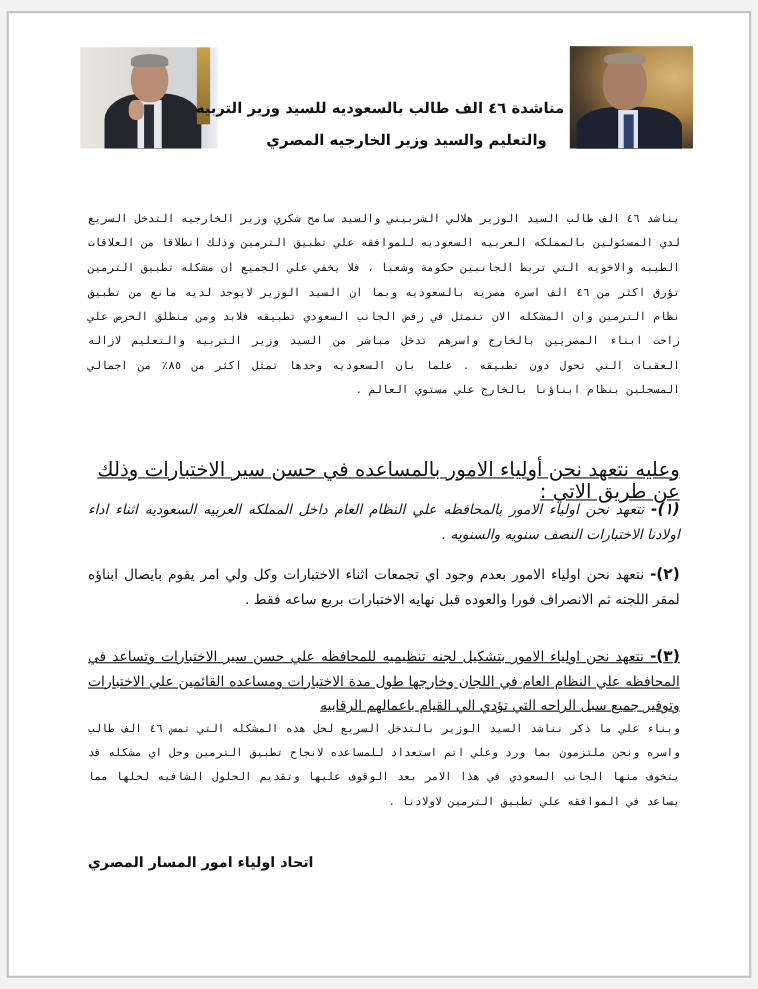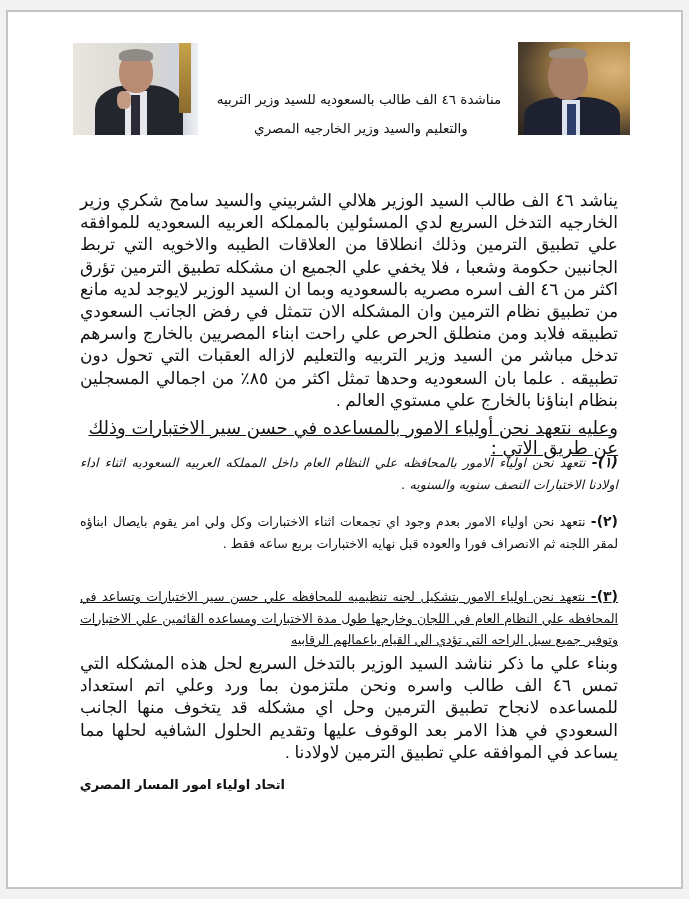--- a/index.html
+++ b/index.html
@@ -45,38 +45,38 @@
     }
     .person { position: absolute; }
     .head { position: absolute; border-radius: 50% 50% 45% 45%; }
     .suit { position: absolute; border-radius: 40% 40% 0 0; }
     .shirt { position: absolute; }
     .tie { position: absolute; }
 
     .title {
       position: absolute;
       direction: rtl;
-      text-align: center;
+      text-align: right;
       font-family: "DejaVu Sans", sans-serif;
-      font-weight: normal;
+      font-weight: bold;
       font-size: 13.5px;
       white-space: nowrap;
     }
     .title-line1 { left: 205px; top: 91px; width: 308px; }
     .title-line2 { left: 225px; top: 120px; width: 272px; }
 
     .body-text {
       position: absolute;
       left: 80px;
       width: 538px;
       direction: rtl;
       text-align: justify;
       text-align-last: right;
-      font-family: Liberation Sans, sans-serif;
-      font-size: 17px;
+      font-family: Liberation Mono, monospace;
+      font-size: 10px;
       line-height: 22.2px;
     }
     .p1 { top: 190px; }
     .commit-heading {
       position: absolute;
       left: 80px;
       width: 538px;
       top: 418px;
       direction: rtl;
       text-align: right;

